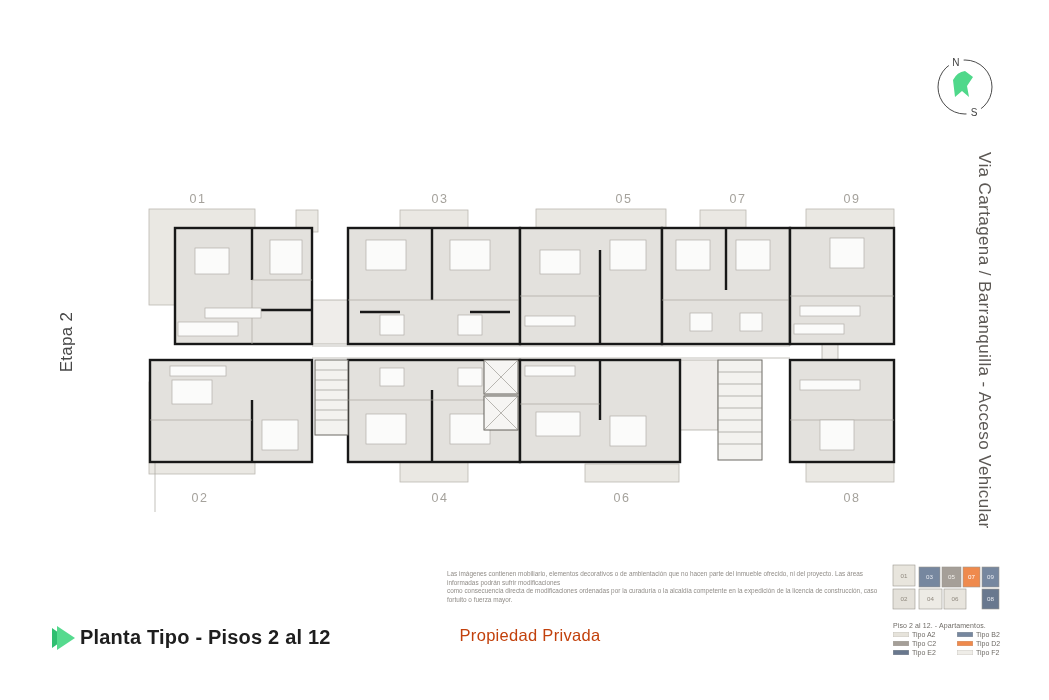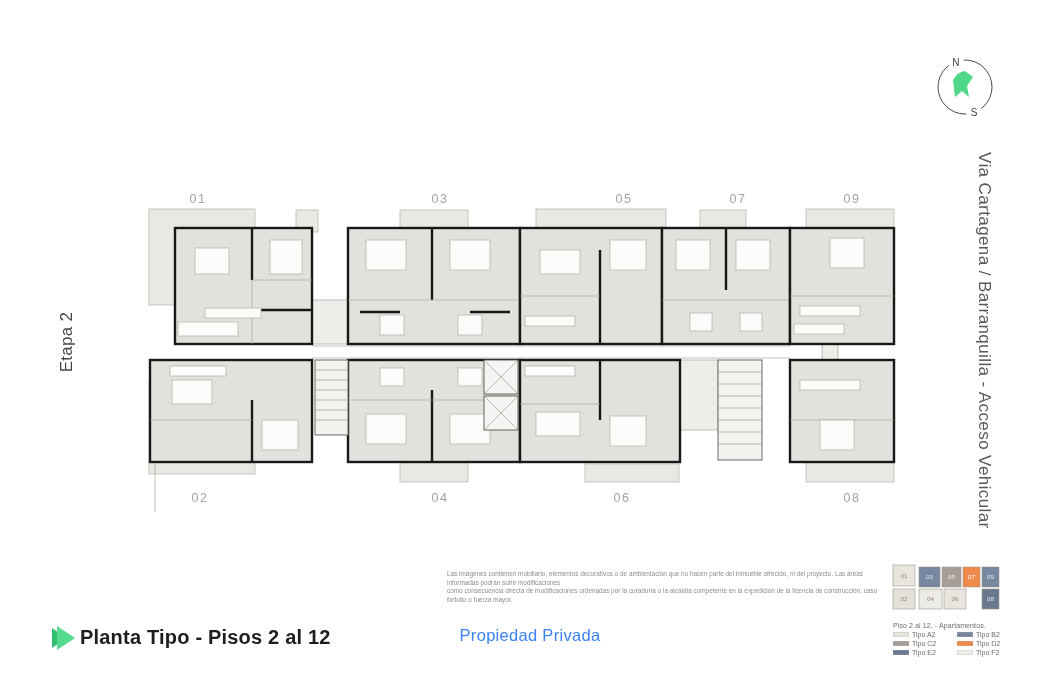--- a/index.html
+++ b/index.html
@@ -9,21 +9,21 @@
               font-size:16.5px;letter-spacing:.4px;color:#3a3a3a;}
   .etapa{position:absolute;left:17px;top:332px;width:100px;text-align:center;
          transform:rotate(-90deg);font-size:17px;color:#474747;letter-spacing:.3px;}
   .via{position:absolute;left:974px;top:152px;height:400px;
        writing-mode:vertical-rl;text-orientation:mixed;
        font-size:17px;color:#5c5854;letter-spacing:.4px;}
   .footer-title{position:absolute;left:80px;top:626px;font-size:20px;font-weight:600;
                 color:#1e1e1e;letter-spacing:.2px;text-align:center;}
   .footer-icon{position:absolute;left:50px;top:624px;}
   .prop-priv{position:absolute;left:380px;top:626px;width:300px;text-align:center;
-             font-size:16.5px;color:#3b82f6;letter-spacing:.3px;}
+             font-size:16.5px;color:#c2410c;letter-spacing:.3px;}
   .disclaimer{position:absolute;left:447px;top:570px;width:436px;
               font-size:6.4px;line-height:8.6px;color:#918d88;}
   .plan{position:absolute;left:143px;top:192px;}
   .compass{position:absolute;left:930px;top:50px;}
   
   .wall{fill:#e3e1dd;stroke:#181818;stroke-width:2.4;}
   .balc{fill:#eae8e3;stroke:#bcb8b1;stroke-width:.8;}
   .link{fill:#efedea;stroke:#a7a39c;stroke-width:.7;}
   .thin{stroke:#aaa69f;stroke-width:.7;fill:none;}
   .bwall{stroke:#181818;stroke-width:2.4;fill:none;}

